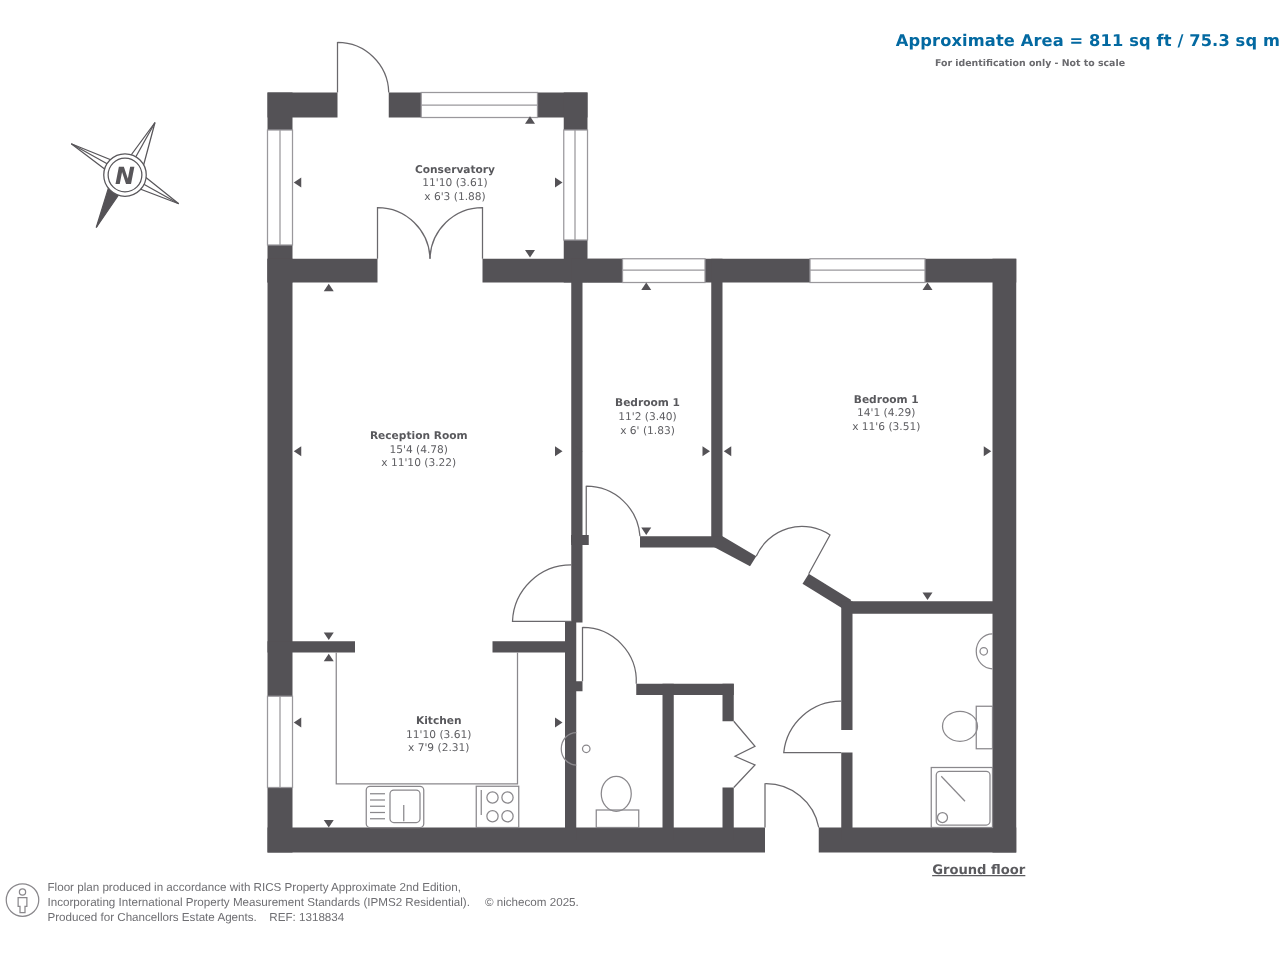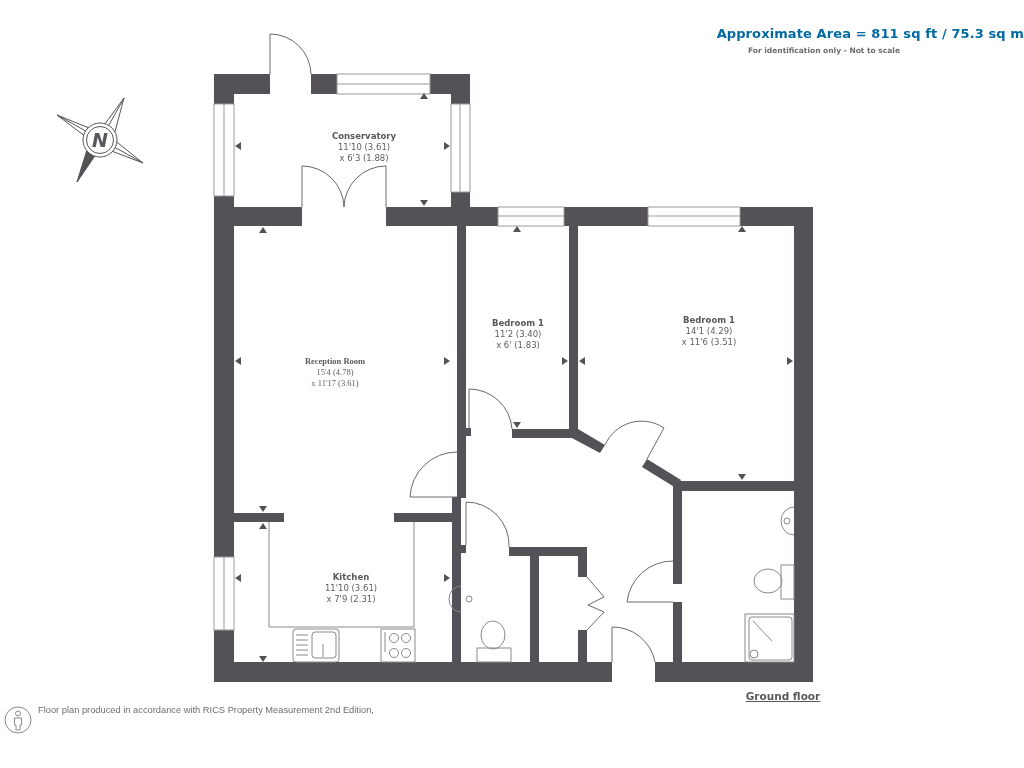--- a/index.html
+++ b/index.html
@@ -176,24 +176,24 @@
     <polygon points="235,578 241,574 241,582"></polygon>
     <polygon points="450,578 444,574 444,582"></polygon>
   </g>
 </svg>
 
 <div class="room-label" style="left:344px; top:131px;margin-left:20px;">
   <div class="name">Conservatory</div>
   <div>11'10 (3.61)</div>
   <div>x 6'3 (1.88)</div>
 </div>
-<div class="room-label" style="left:335px; top:356px;font-family:Liberation Serif, serif;">
+<div class="room-label" style="left:335px; top:344px;">
   <div class="name">Reception Room</div>
   <div>15'4 (4.78)</div>
-  <div>x 11'17 (3.61)</div>
+  <div>x 11'10 (3.22)</div>
 </div>
 <div class="room-label" style="left:518px; top:318px;">
   <div class="name">Bedroom 1</div>
   <div>11'2 (3.40)</div>
   <div>x 6' (1.83)</div>
 </div>
 <div class="room-label" style="left:693px; top:315px;margin-left:16px;">
   <div class="name">Bedroom 1</div>
   <div>14'1 (4.29)</div>
   <div>x 11'6 (3.51)</div>
@@ -206,14 +206,16 @@
 
 <div class="floor-label">Ground floor</div>
 
 <svg class="person-icon" viewBox="0 0 28 30">
   <circle cx="14" cy="15" r="13" fill="none" stroke="#8a888c" stroke-width="1"></circle>
   <circle cx="14" cy="8.5" r="2.5" fill="none" stroke="#8a888c" stroke-width="1"></circle>
   <path d="M10.5,13 L17.5,13 L17.5,20 L16,20 L16,25 L12,25 L12,20 L10.5,20 Z" fill="none" stroke="#8a888c" stroke-width="1"></path>
 </svg>
 
 <div class="footer">
-  <div class="row"><span>Floor plan produced in accordance with RICS Property Measurement 2nd Edition,</span></div>
+  <div class="row"><span>Floor plan produced in accordance with RICS Property Approximate 2nd Edition,</span></div>
+  <div class="row"><span>Incorporating International Property Measurement Standards (IPMS2 Residential).</span><span class="copy">© nichecom 2025.</span></div>
+  <div class="row"><span>Produced for Chancellors Estate Agents.</span><span class="ref">REF:  1318834</span></div>
 </div>
 
 </body></html>

